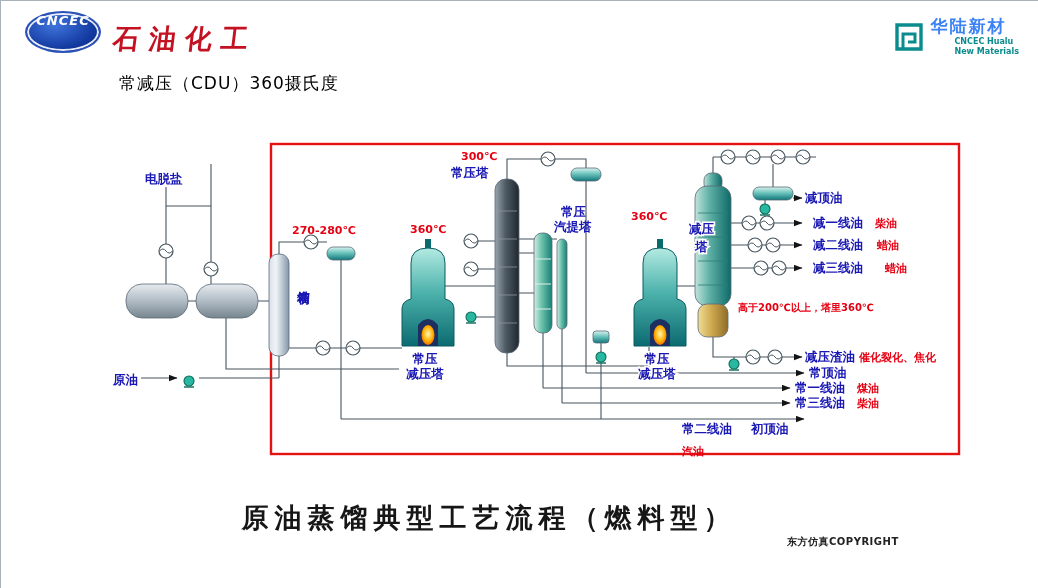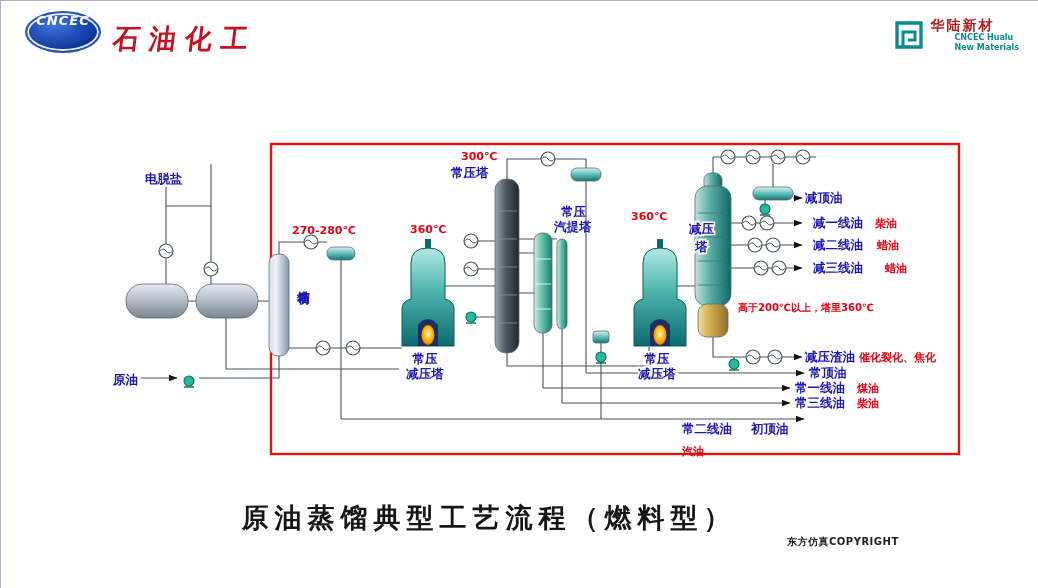--- a/index.html
+++ b/index.html
@@ -9,21 +9,21 @@
   
   .cncec-oval{position:absolute;left:24px;top:10px;width:72px;height:38px;border-radius:50%;
     background:radial-gradient(ellipse at 38% 32%, #3f74dd 0%, #12389e 65%, #0a246e 100%);
     border:2px solid #2a52b8;box-shadow:inset 0 0 0 2px rgba(255,255,255,.9);
     display:flex;align-items:flex-start;justify-content:center;}
   .cncec-text{color:#fff;font-weight:bold;font-style:italic;font-size:13px;letter-spacing:1px;}
   .brand-cn{position:absolute;left:112px;top:20px;color:#c31222;font-family:"DejaVu Serif",serif;
     font-weight:bold;font-size:27px;letter-spacing:9px;transform:skewX(-7deg);white-space:nowrap;}
   .hualu{position:absolute;right:20px;top:16px;display:flex;align-items:center;gap:7px;}
   .hualu-text{display:flex;flex-direction:column;}
-  .hualu-cn{color:#b91c1c;font-weight:bold;font-size:14px;letter-spacing:2px;line-height:1.15;white-space:nowrap;}
+  .hualu-cn{color:#3b82f6;font-weight:bold;font-size:17px;letter-spacing:2px;line-height:1.15;white-space:nowrap;}
   .hualu-en{color:#0a8c8f;font-weight:bold;font-size:8px;line-height:1.25;white-space:nowrap;margin-left:24px;}
   .title{position:absolute;left:118px;top:71px;font-size:17px;color:#000;letter-spacing:1px;white-space:nowrap;}
 
   svg.diagram{position:absolute;left:0;top:0;}
   .pipe{stroke:#46555f;stroke-width:1.1;fill:none;}
   .arrow{marker-end:url(#arr);}
   .lblB{fill:#1a18b4;font-weight:bold;font-size:12.5px;font-family:"DejaVu Sans",sans-serif;}
   .lblR{fill:#e60012;font-weight:bold;font-size:11px;font-family:"DejaVu Sans",sans-serif;}
   .small{font-size:10px;}
   .halo{paint-order:stroke;stroke:#ffffff;stroke-width:3px;}
@@ -51,20 +51,21 @@
       <path d="M3,4 H27 V28 H3 Z" fill="none" stroke="#0a8c8f" stroke-width="3.4"></path>
       <path d="M9,28 V13 H21 V21 H14" fill="none" stroke="#0a8c8f" stroke-width="3"></path>
     </svg>
     <div class="hualu-text">
       <div class="hualu-cn">华陆新材</div>
       <div class="hualu-en">CNCEC Hualu</div>
       <div class="hualu-en">New Materials</div>
     </div>
   </div>
 
+  <div class="title">常减压（CDU）360摄氏度</div>
 
   <svg class="diagram" width="1038" height="588" viewBox="0 0 1038 588">
     <defs>
       <marker id="arr" markerWidth="9" markerHeight="8" refX="7.5" refY="3" orient="auto">
         <path d="M0,0 L8,3 L0,6 Z" fill="#141414"></path>
       </marker>
       <linearGradient id="gDrum" x1="0" y1="0" x2="0" y2="1">
         <stop offset="0" stop-color="#e6ebef"></stop>
           <stop offset=".45" stop-color="#b6c1ca"></stop>
           <stop offset="1" stop-color="#76858f"></stop>

